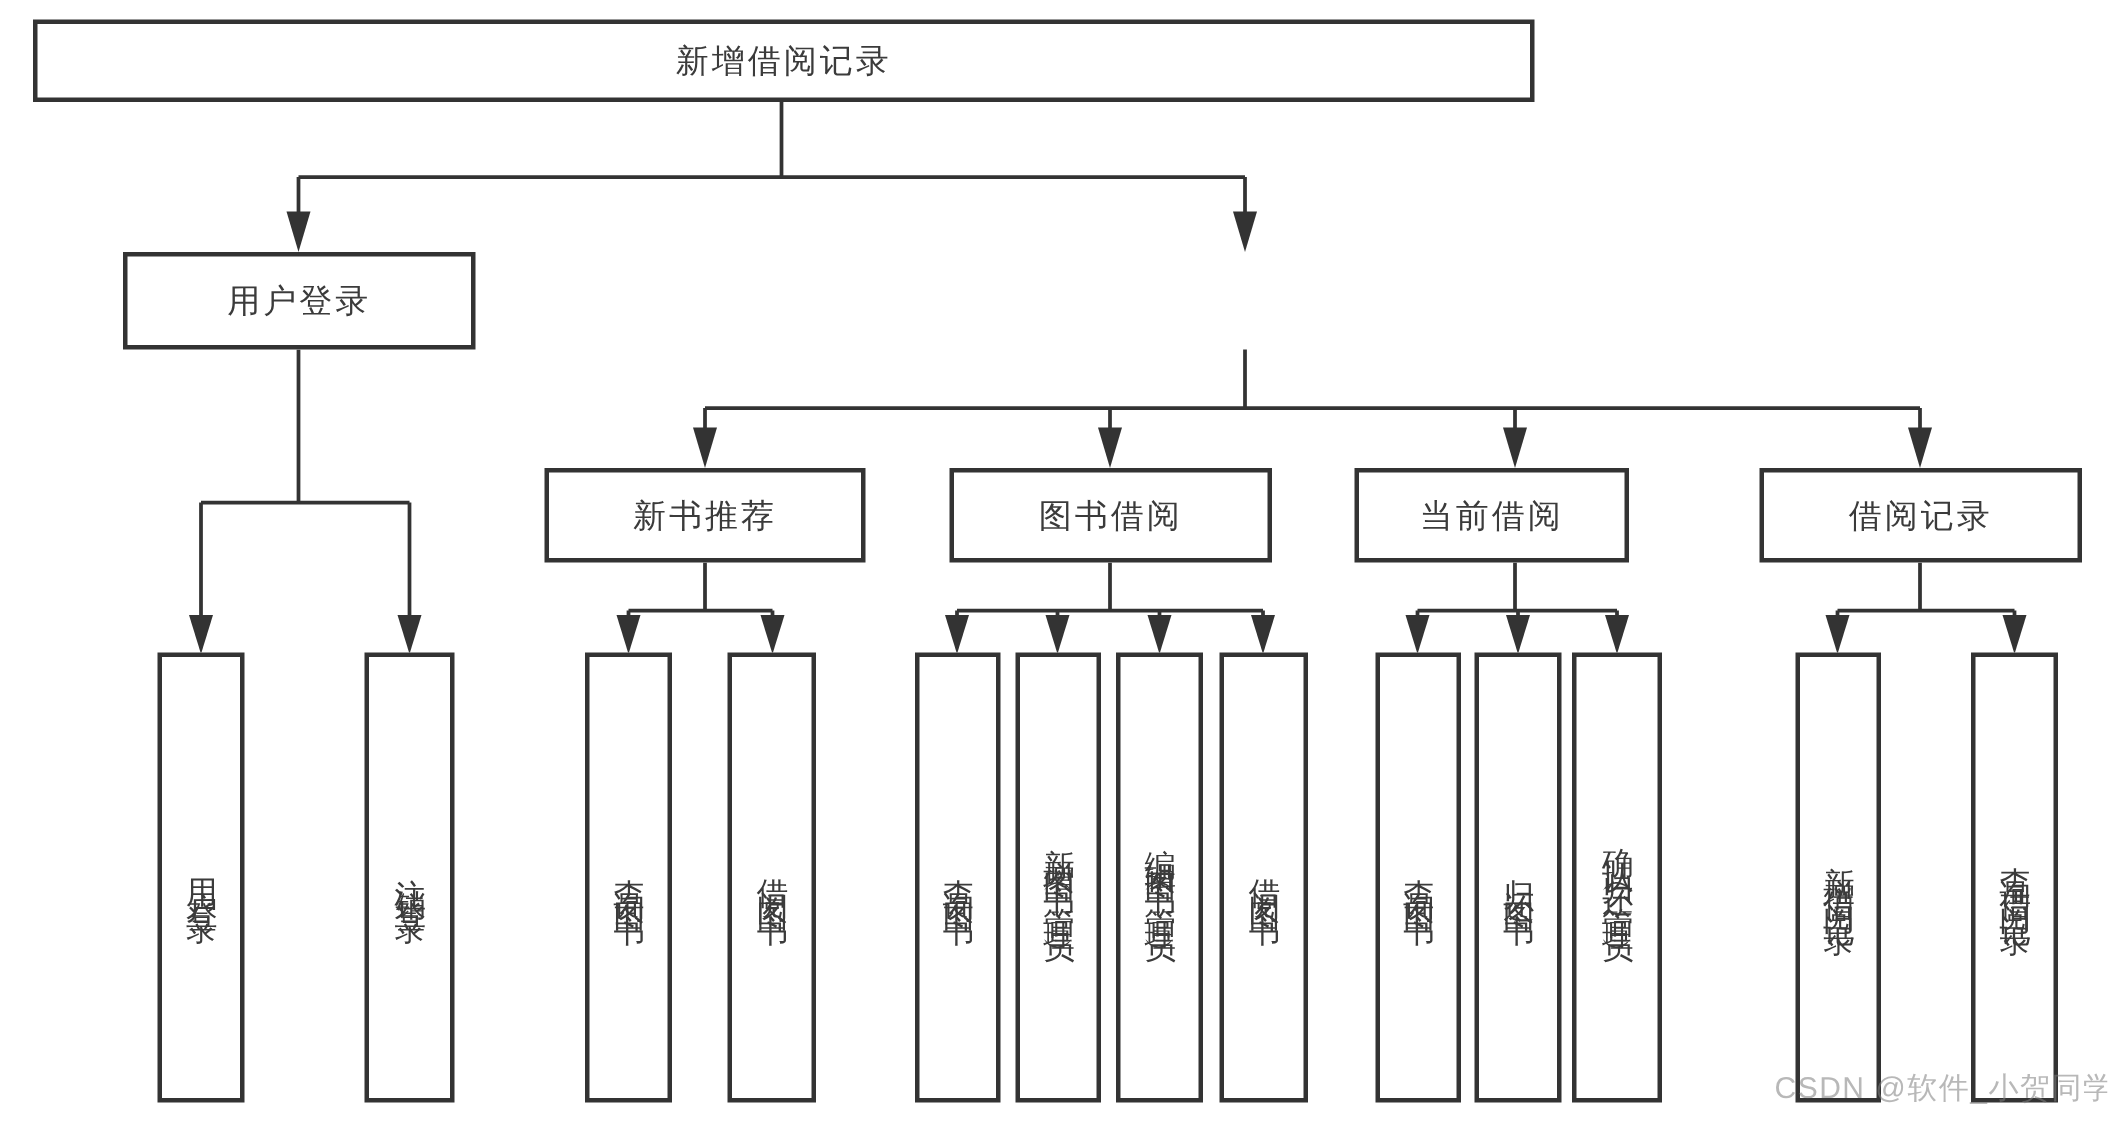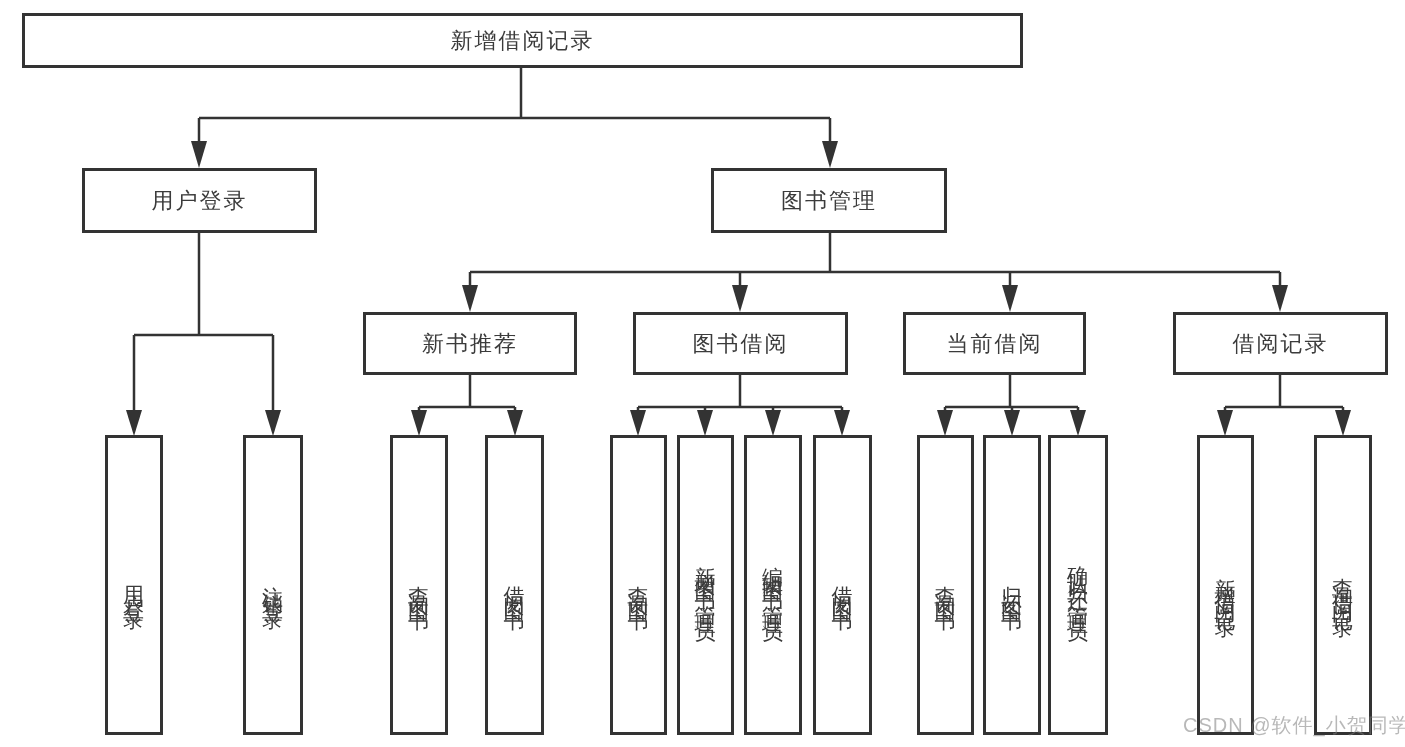--- a/index.html
+++ b/index.html
@@ -92,21 +92,20 @@
       <polygon points="1004,410 1020,410 1012,436"></polygon>
       <polygon points="1070,410 1086,410 1078,436"></polygon>
       <polygon points="1217,410 1233,410 1225,436"></polygon>
       <polygon points="1335,410 1351,410 1343,436"></polygon>
     </g>
   </svg>
 
   <div class="box box-h" style="left:22px; top:13px; width:1001px; height:55px;">新增借阅记录</div>
 
   <div class="box box-h" style="left:82px; top:168px; width:235px; height:65px;">用户登录</div>
-  <div class="box box-h" style="left:711px; top:168px; width:236px; height:65px;">图书管理</div>
 
   <div class="box box-v" style="left:105px; top:435px; width:58px; height:300px;">用户登录</div>
   <div class="box box-v" style="left:243px; top:435px; width:60px; height:300px;">注销登录</div>
 
   <div class="box box-h" style="left:363px; top:312px; width:214px; height:63px;">新书推荐</div>
   <div class="box box-h" style="left:633px; top:312px; width:215px; height:63px;">图书借阅</div>
   <div class="box box-h" style="left:903px; top:312px; width:183px; height:63px;">当前借阅</div>
   <div class="box box-h" style="left:1173px; top:312px; width:215px; height:63px;">借阅记录</div>
 
   <div class="box box-v" style="left:390px; top:435px; width:58px; height:300px;">查询图书</div>

